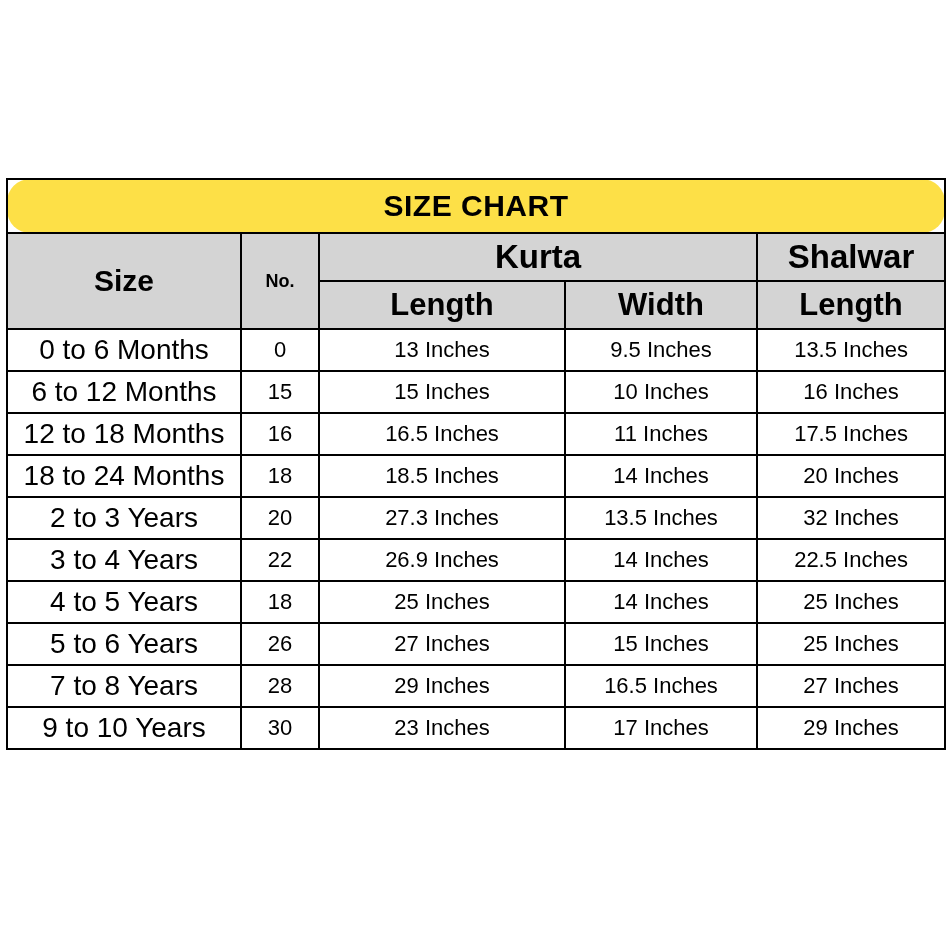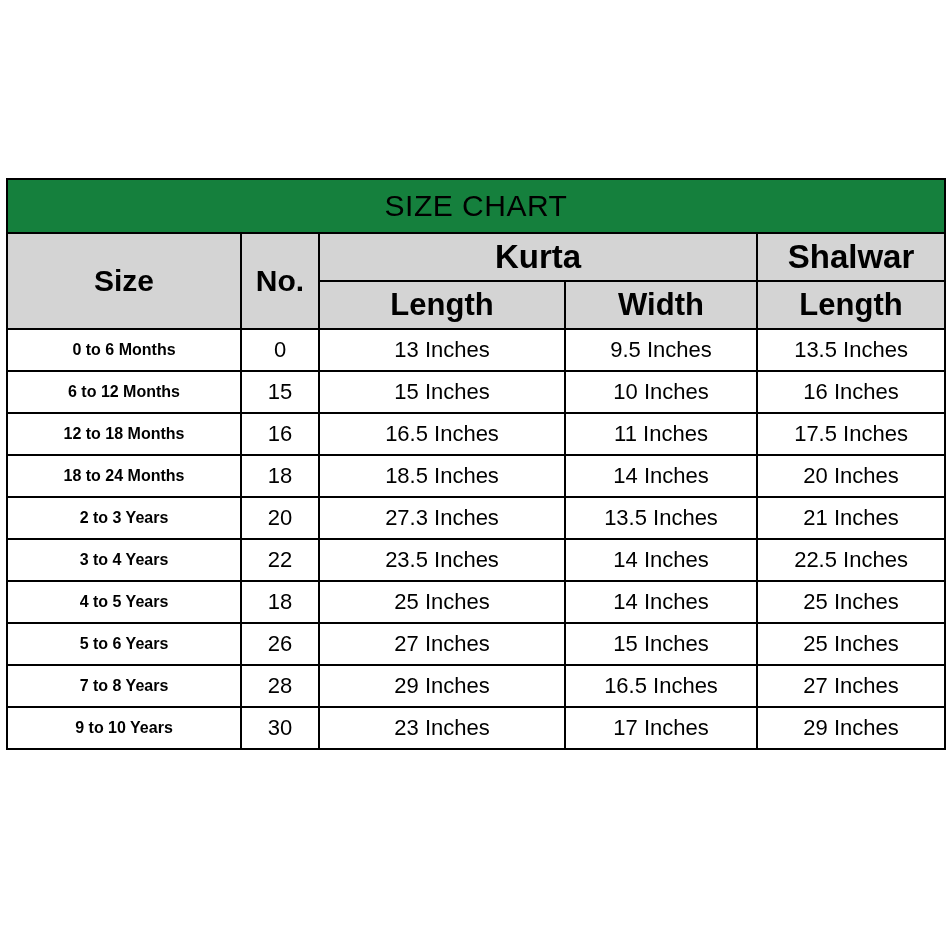--- a/index.html
+++ b/index.html
@@ -27,53 +27,54 @@
   }
   table.size-chart td,
   table.size-chart th {
     border: 2px solid #000000;
     text-align: center;
     vertical-align: middle;
     color: #000000;
     padding: 0;
   }
   .title-cell {
-    background: #15803d;
+    background: #fde047;
     font-size: 30px;
-    font-weight: normal;
+    font-weight: bold;
     height: 52px;
     letter-spacing: 0.5px;
+    border-radius: 23px;
   }
   .hdr {
     background: #d4d4d4;
     font-weight: bold;
   }
   .hdr-size {
     font-size: 30px;
     height: 92px;
   }
   .hdr-no {
-    font-size: 30px;
+    font-size: 18px;
     margin-left: 16px;
   }
   .hdr-group {
     font-size: 33px;
     height: 46px;
   }
   .hdr-sub {
     font-size: 31px;
     height: 46px;
   }
   .body-row td {
     height: 40px;
     font-size: 22px;
   }
   .body-row td.size-label {
-    font-weight: bold;
-    font-size: 16px;
+    font-weight: normal;
+    font-size: 28px;
   }
   .col-size { width: 234px; }
   .col-no { width: 78px; }
   .col-klen { width: 246px; }
   .col-kwid { width: 192px; }
   .col-slen { width: 188px; }
 </style>
 </head>
 <body>
 
@@ -129,26 +130,26 @@
         <td>18</td>
         <td>18.5 Inches</td>
         <td>14 Inches</td>
         <td>20 Inches</td>
       </tr>
       <tr class="body-row">
         <td class="size-label">2 to 3 Years</td>
         <td>20</td>
         <td>27.3 Inches</td>
         <td>13.5 Inches</td>
-        <td>21 Inches</td>
+        <td>32 Inches</td>
       </tr>
       <tr class="body-row">
         <td class="size-label">3 to 4 Years</td>
         <td>22</td>
-        <td>23.5 Inches</td>
+        <td>26.9 Inches</td>
         <td>14 Inches</td>
         <td>22.5 Inches</td>
       </tr>
       <tr class="body-row">
         <td class="size-label">4 to 5 Years</td>
         <td>18</td>
         <td>25 Inches</td>
         <td>14 Inches</td>
         <td>25 Inches</td>
       </tr>

